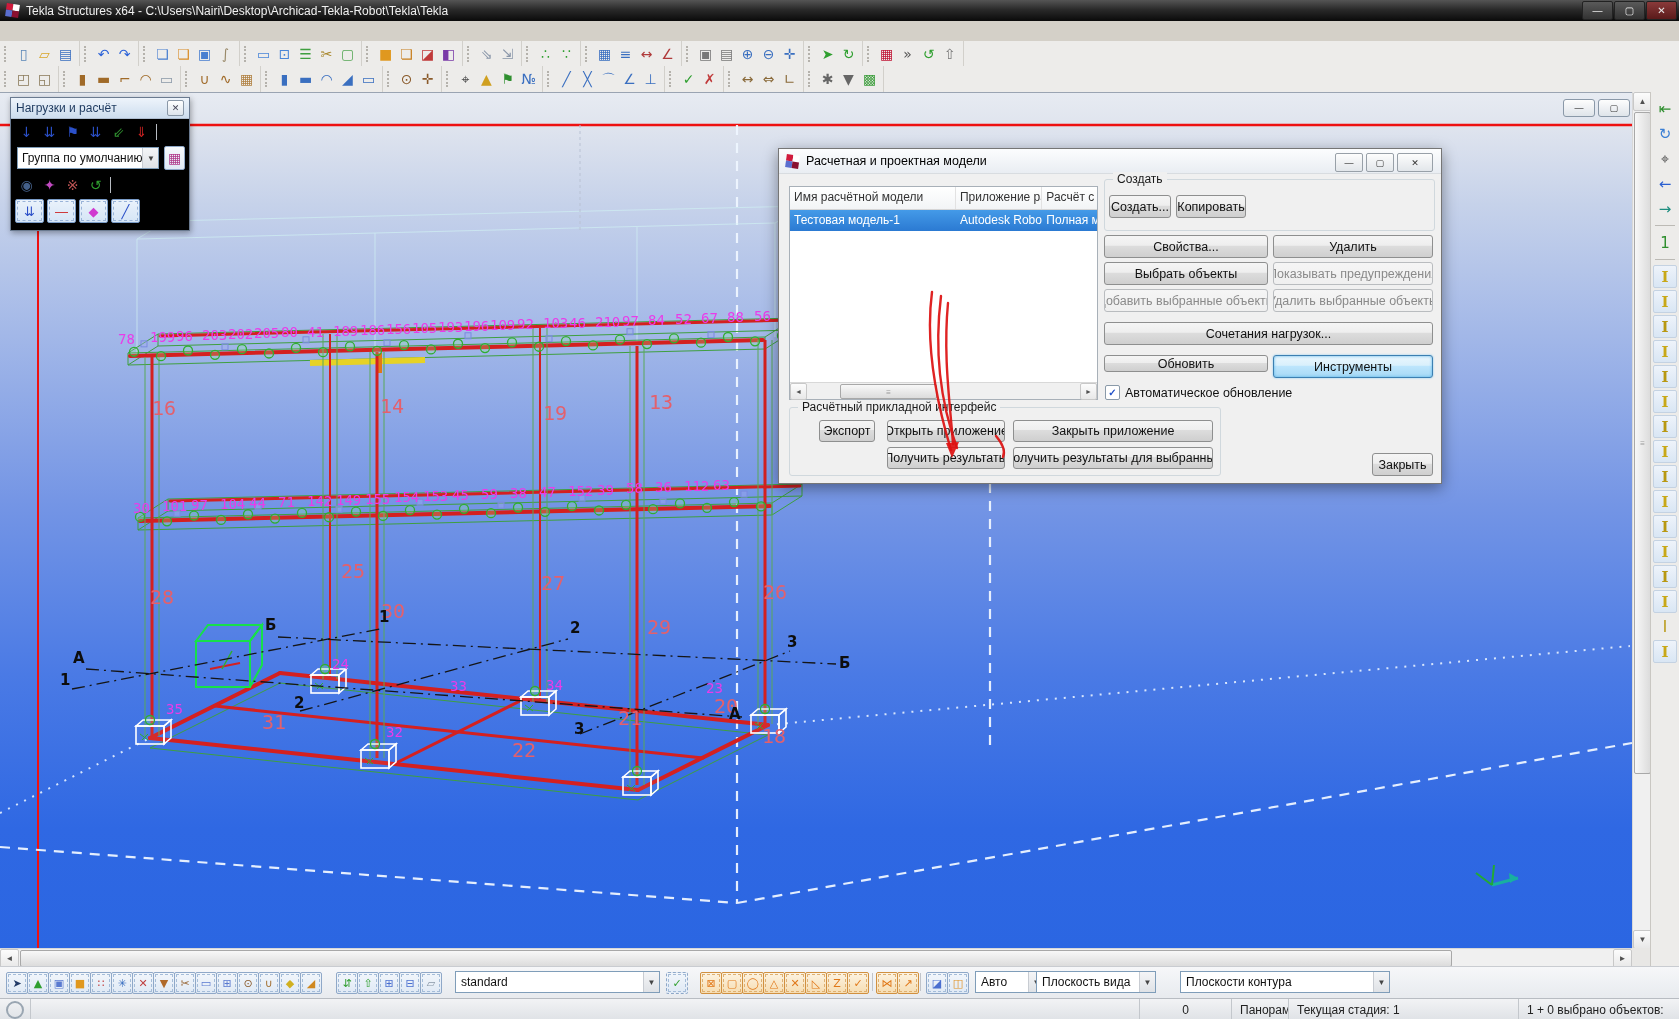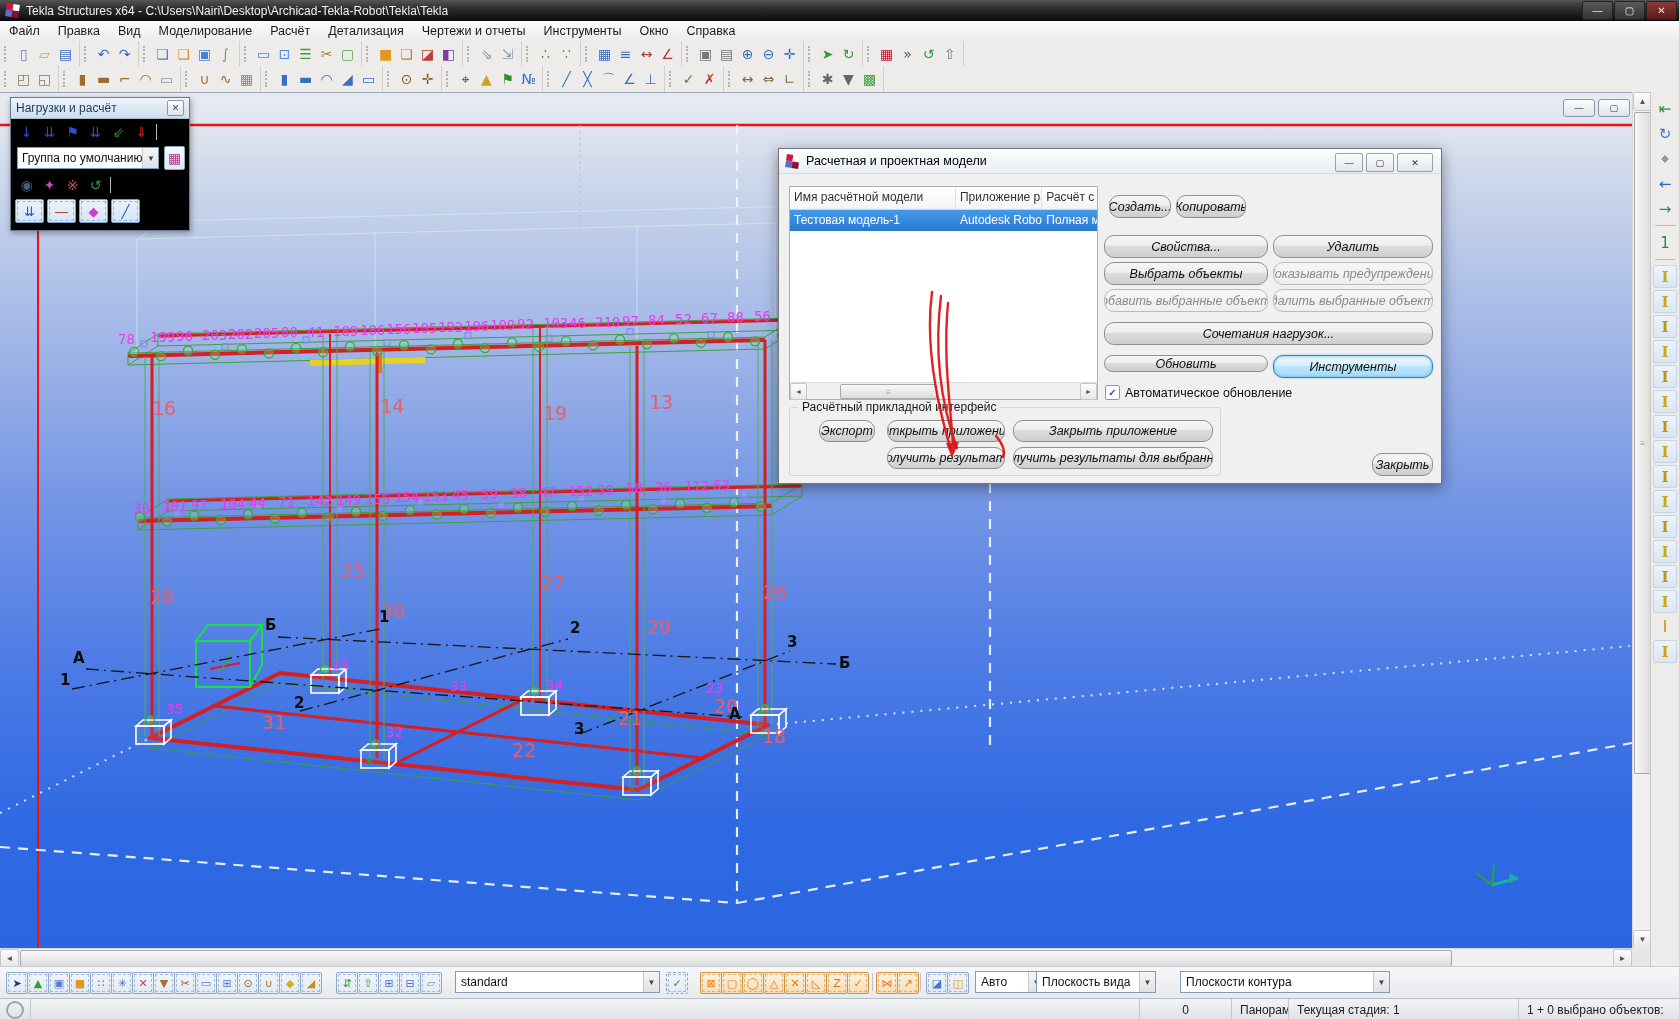--- a/index.html
+++ b/index.html
@@ -97,21 +97,21 @@
   .dt-hc{font-size:12px;color:#333;padding:3px 4px 0 4px;border-right:1px solid #e2e2e2;
     white-space:nowrap;overflow:hidden;box-sizing:border-box;}
   .dt-row{display:flex;height:21px;background:linear-gradient(#449ae8,#2b7ad2);color:#fff;}
   .dt-c{font-size:12px;padding:3px 4px 0 4px;white-space:nowrap;overflow:hidden;box-sizing:border-box;}
   .dt-hscroll{position:absolute;left:0;bottom:0;width:100%;height:16px;background:#f0f0f0;border-top:1px solid #d8d8d8;}
   .dt-hscroll .sb-arrow{width:15px;height:15px;font-size:7px;}
   .groupbox{position:absolute;border:1px solid #d0d8dd;border-radius:3px;}
   .gb-label{position:absolute;top:-8px;left:8px;background:#f0f0f0;padding:0 4px;font-size:12px;color:#1a1a1a;}
   .btn{position:absolute;display:flex;align-items:center;justify-content:center;font-size:12.5px;color:#111;
     background:linear-gradient(#f5f5f5 0%,#eeeeee 45%,#dddddd 46%,#cfcfcf 100%);
-    border:1px solid #8e8f8f;border-radius:10px;box-sizing:border-box;white-space:nowrap;overflow:hidden;font-style:italic;}
+    border:1px solid #8e8f8f;border-radius:3px;box-sizing:border-box;white-space:nowrap;overflow:hidden;}
   .btn.disabled{background:linear-gradient(#f5f5f5,#efefef);border-color:#b9bcbf;color:#8a8a8a;}
   .btn.default{background:linear-gradient(#eaf6fd 0%,#d9f0fc 45%,#bee6fd 46%,#a7d9f5 100%);
     border-color:#3c7fb1;box-shadow:0 0 3px #56b2e8 inset,0 0 2px #7ac4ef;}
   .chkrow{position:absolute;display:flex;align-items:center;font-size:12.5px;}
   .chk{width:13px;height:13px;background:#fff;border:1px solid #8a9aa9;border-radius:2px;margin-right:5px;
     display:flex;align-items:center;justify-content:center;font-size:10px;color:#2050c8;font-weight:bold;}
 
   
   .annot{position:absolute;left:880px;top:280px;z-index:60;pointer-events:none;}
 
@@ -146,32 +146,20 @@
       <rect x="8" y="8" width="7" height="7" fill="#8a1030" transform="rotate(8 8 8)"></rect>
     </svg>
     <span class="apptitle">Tekla Structures x64 - C:\Users\Nairi\Desktop\Archicad-Tekla-Robot\Tekla\Tekla</span>
     <div class="winbtns">
       <div class="wbtn">—</div>
       <div class="wbtn">▢</div>
       <div class="wbtn close">✕</div>
     </div>
   </div>
 
-  <div class="menubar" id="menubar">
-      <span class="menu-item">Файл</span>
-      <span class="menu-item">Правка</span>
-      <span class="menu-item">Вид</span>
-      <span class="menu-item">Моделирование</span>
-      <span class="menu-item">Расчёт</span>
-      <span class="menu-item">Детализация</span>
-      <span class="menu-item">Чертежи и отчеты</span>
-      <span class="menu-item">Инструменты</span>
-      <span class="menu-item">Окно</span>
-      <span class="menu-item">Справка</span>
-    </div>
 
   <div class="toolbar" id="tb1">
       <div class="tb-group">
         <span class="tb-handle"></span>
         <span class="icon" style="color: rgb(91, 135, 184);">▯</span>
         <span class="icon" style="color: rgb(217, 166, 42);">▱</span>
         <span class="icon" style="color: rgb(58, 111, 192);">▤</span>
       </div>
       <div class="tb-group">
         <span class="tb-handle"></span>
@@ -712,20 +700,23 @@
       </div>
       <div class="dt-hscroll">
         <div class="sb-arrow" style="left:0;top:0;">◄</div>
         <div class="sb-thumb hthumb" style="left:50px;top:1px;width:95px;height:13px;">
           <span class="sb-grip">≡</span>
         </div>
         <div class="sb-arrow" style="right:0;top:0;left:auto;">►</div>
       </div>
     </div>
 
+    <div class="groupbox" style="left:325px;top:30px;width:329px;height:50px;">
+      <span class="gb-label">Создать</span>
+    </div>
     <div class="btn" style="left:330px;top:46px;width:62px;height:23px;">Создать...</div>
     <div class="btn" style="left:397px;top:46px;width:70px;height:23px;">Копировать</div>
 
     <div class="btn" style="left:325px;top:86px;width:164px;height:23px;">Свойства...</div>
     <div class="btn" style="left:494px;top:86px;width:160px;height:23px;">Удалить</div>
     <div class="btn" style="left:325px;top:113px;width:164px;height:23px;">Выбрать объекты</div>
     <div class="btn disabled" style="left:494px;top:113px;width:160px;height:23px;">Показывать предупреждения</div>
     <div class="btn disabled" style="left:325px;top:140px;width:164px;height:23px;">Добавить выбранные объекты</div>
     <div class="btn disabled" style="left:494px;top:140px;width:160px;height:23px;">Удалить выбранные объекты</div>
     <div class="btn" style="left:325px;top:173px;width:329px;height:23px;">Сочетания нагрузок...</div>

